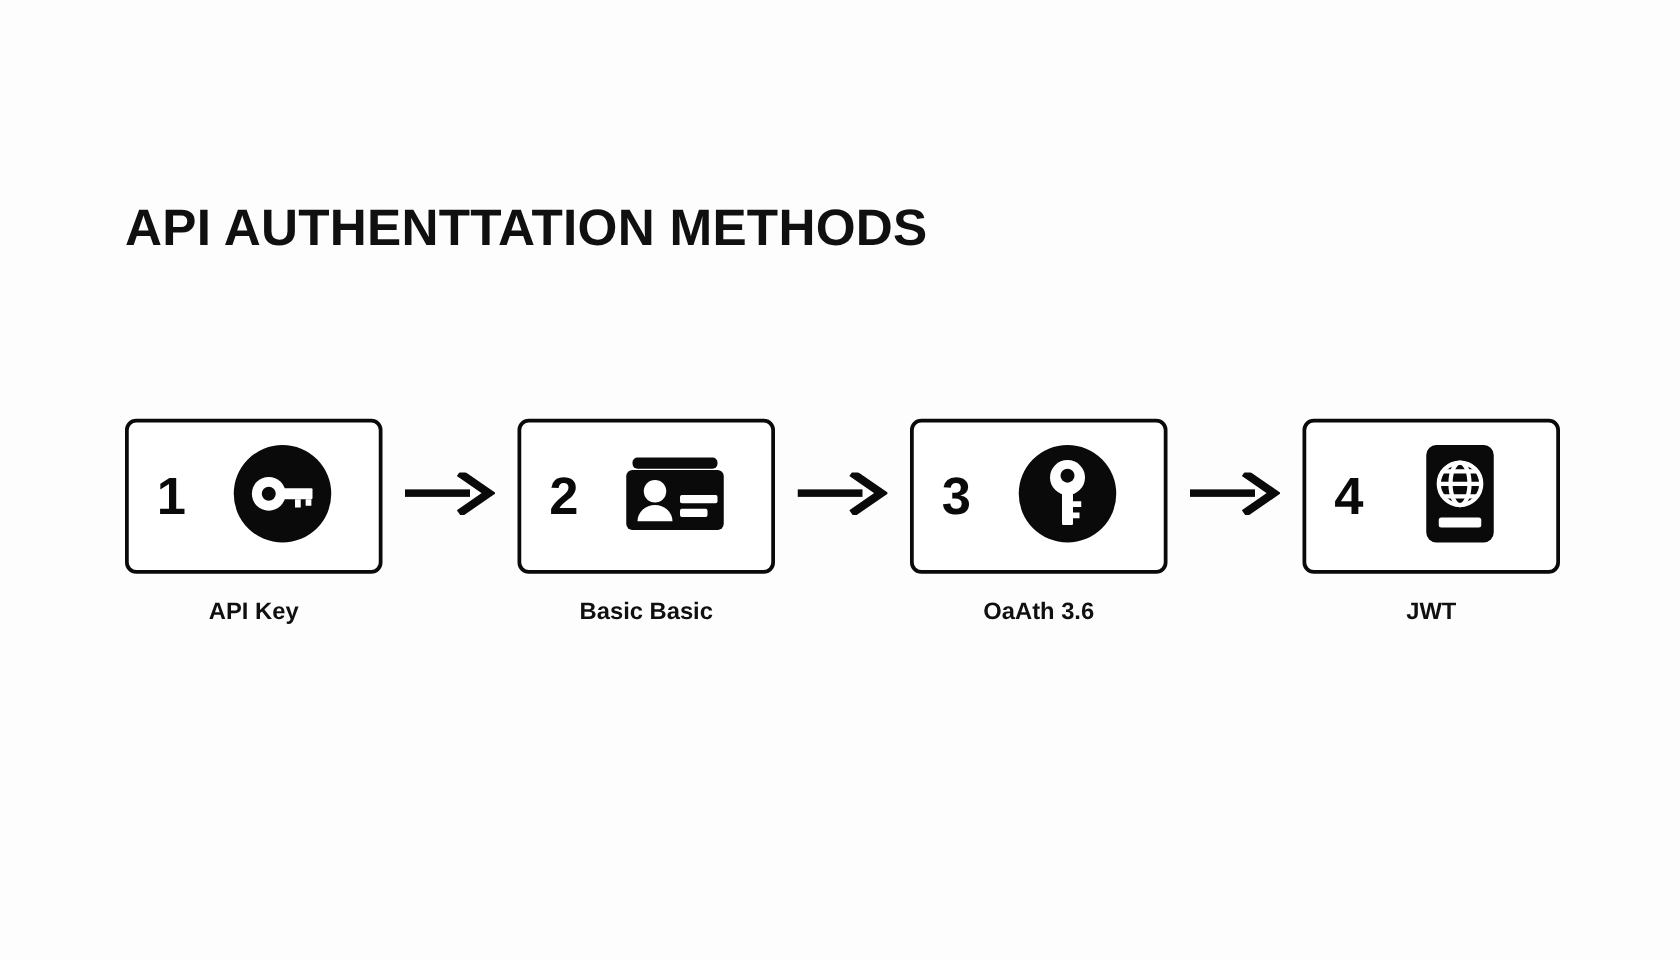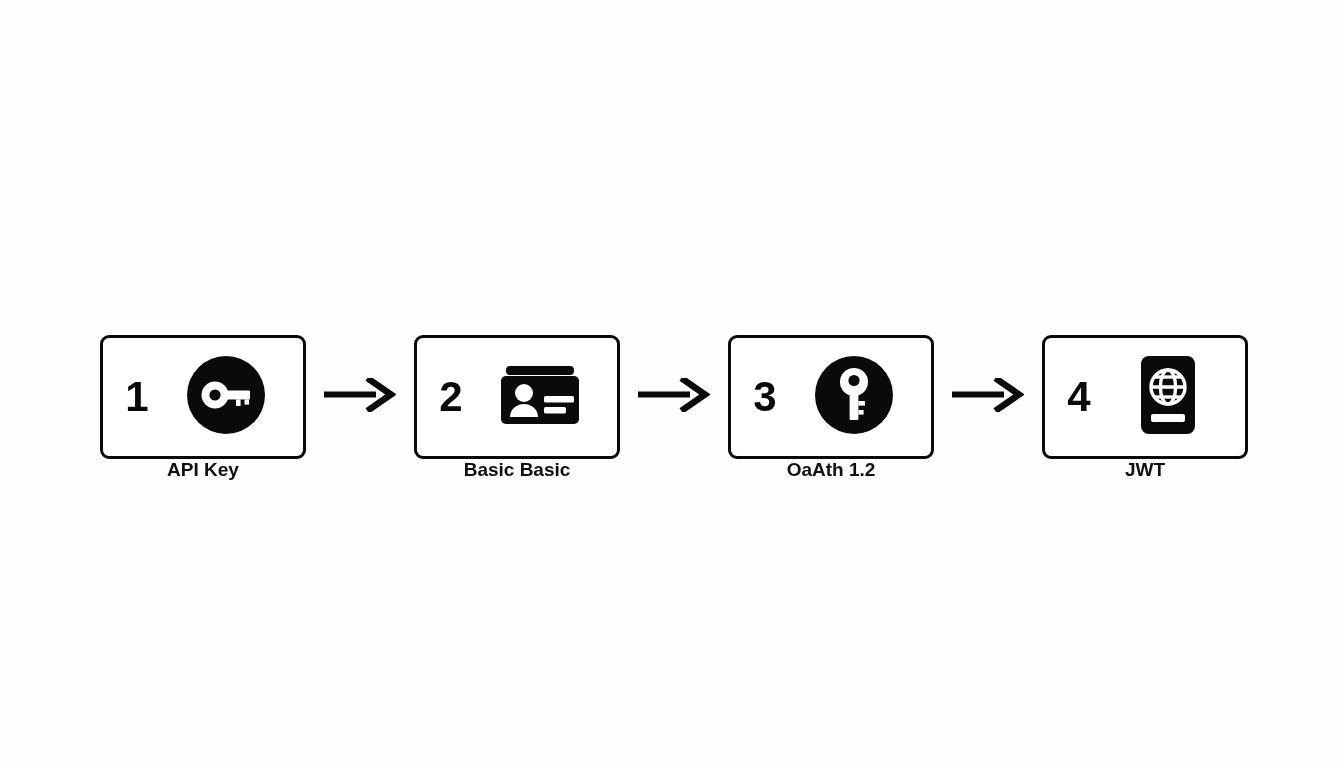--- a/index.html
+++ b/index.html
@@ -83,20 +83,21 @@
   .icon-holder {
     flex: 1 1 auto;
     display: flex;
     align-items: center;
     justify-content: center;
     height: 100%;
     padding-right: 6px;
   }
 
   .step-label {
+    margin-top: 20px;
     font-size: 19px;
     font-weight: bold;
     color: #101010;
     white-space: nowrap;
     text-align: center;
   }
 
   
   .arrow {
     flex: 0 0 auto;
@@ -105,20 +106,21 @@
     display: flex;
     align-items: center;
     justify-content: center;
   }
 </style>
 </head>
 <body>
 
 <div id="slide">
 
+  <div id="title">API AUTHENTTATION METHODS</div>
 
   <div id="flow">
 
     <div class="step">
       <div class="card">
         <div class="step-num">1</div>
         <div class="icon-holder">
           <span>
             <svg width="80" height="80" viewBox="0 0 80 80" aria-hidden="true">
               <circle cx="40" cy="40" r="39" fill="#0a0a0a"></circle>
@@ -186,21 +188,21 @@
                 <circle cx="40" cy="27" r="14"></circle>
                 <rect x="35.6" y="27" width="8.8" height="38" rx="1"></rect>
                 <rect x="44.4" y="46" width="6.6" height="4.6"></rect>
                 <rect x="44.4" y="55" width="5.2" height="4.6"></rect>
               </g>
               <circle cx="40" cy="25.5" r="5.6" fill="#0a0a0a"></circle>
             </svg>
           </span>
         </div>
       </div>
-      <div class="step-label">OaAth 1.2</div>
+      <div class="step-label">OaAth 3.6</div>
     </div>
 
     <div class="arrow">
       <span>
         <svg width="72" height="34" viewBox="0 0 72 34" aria-hidden="true">
           <rect x="0" y="13.5" width="52" height="6" fill="#0a0a0a"></rect>
           <polyline points="46,2 67,16.5 46,31" fill="none" stroke="#0a0a0a" stroke-width="6.5" stroke-linecap="square" stroke-linejoin="miter"></polyline>
         </svg>
       </span>
     </div>

